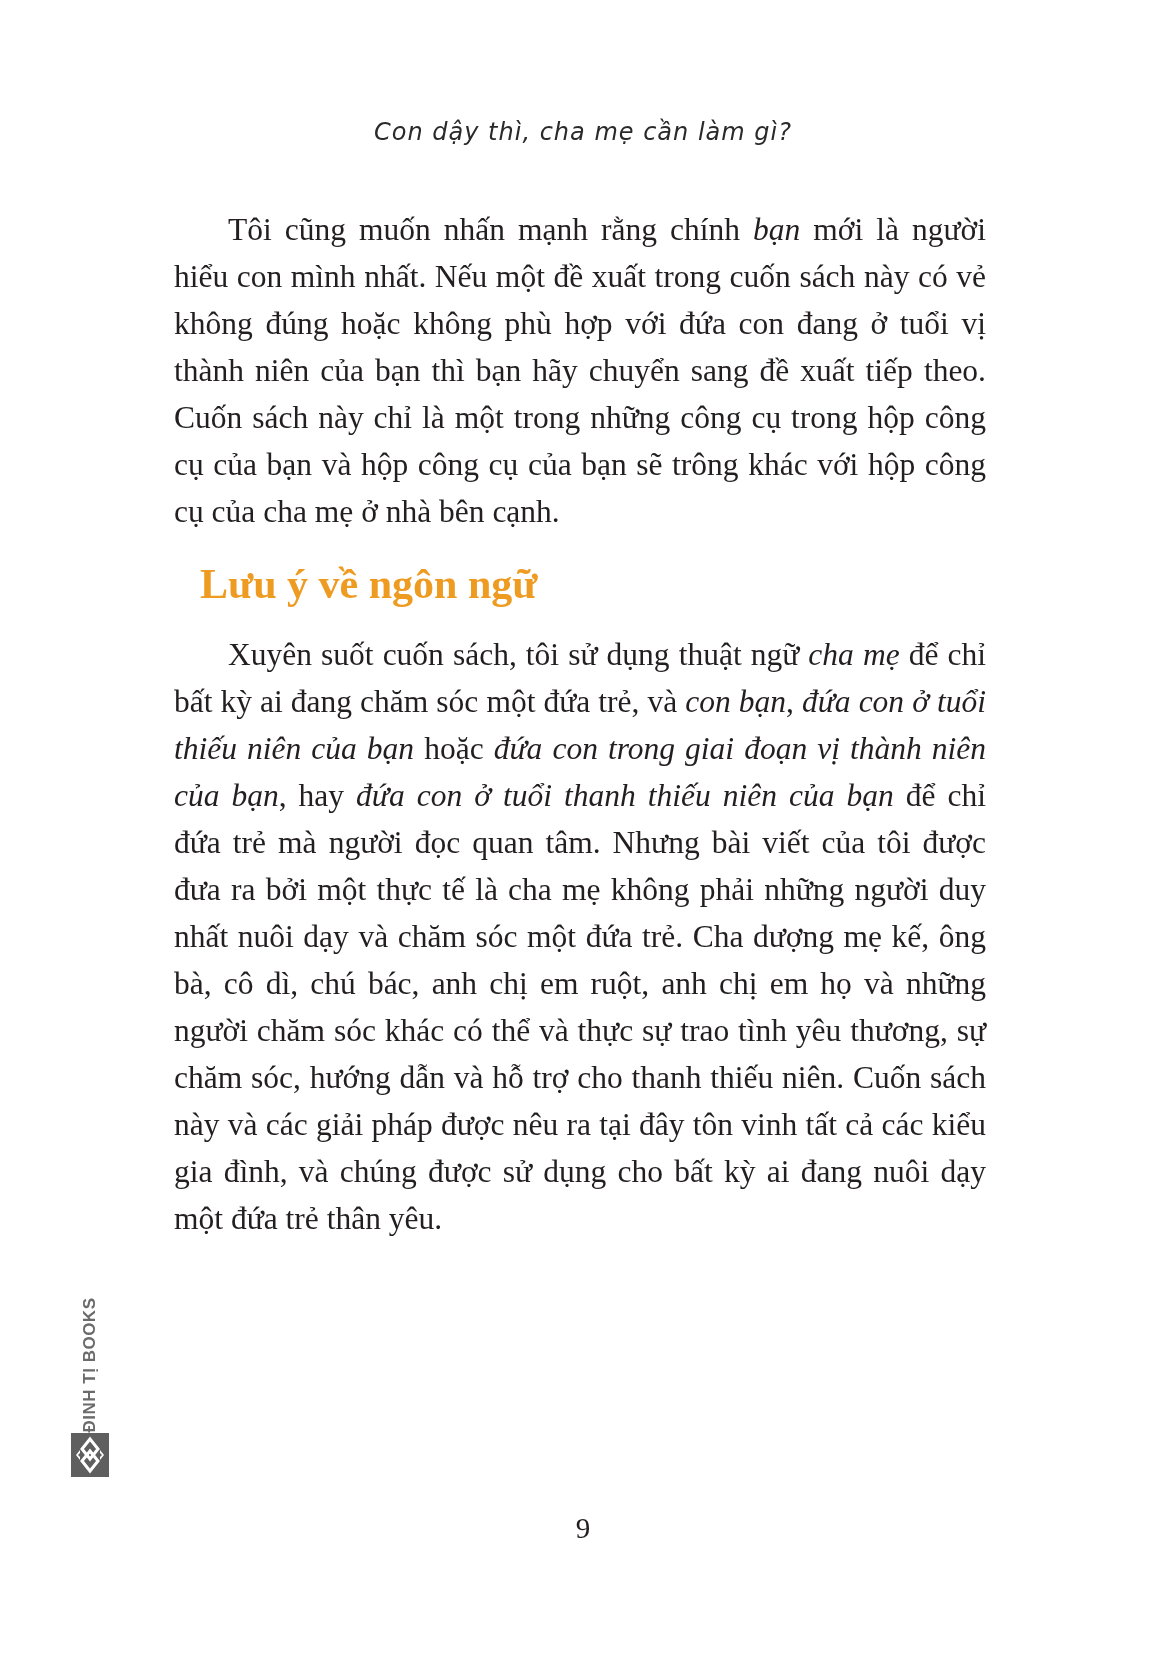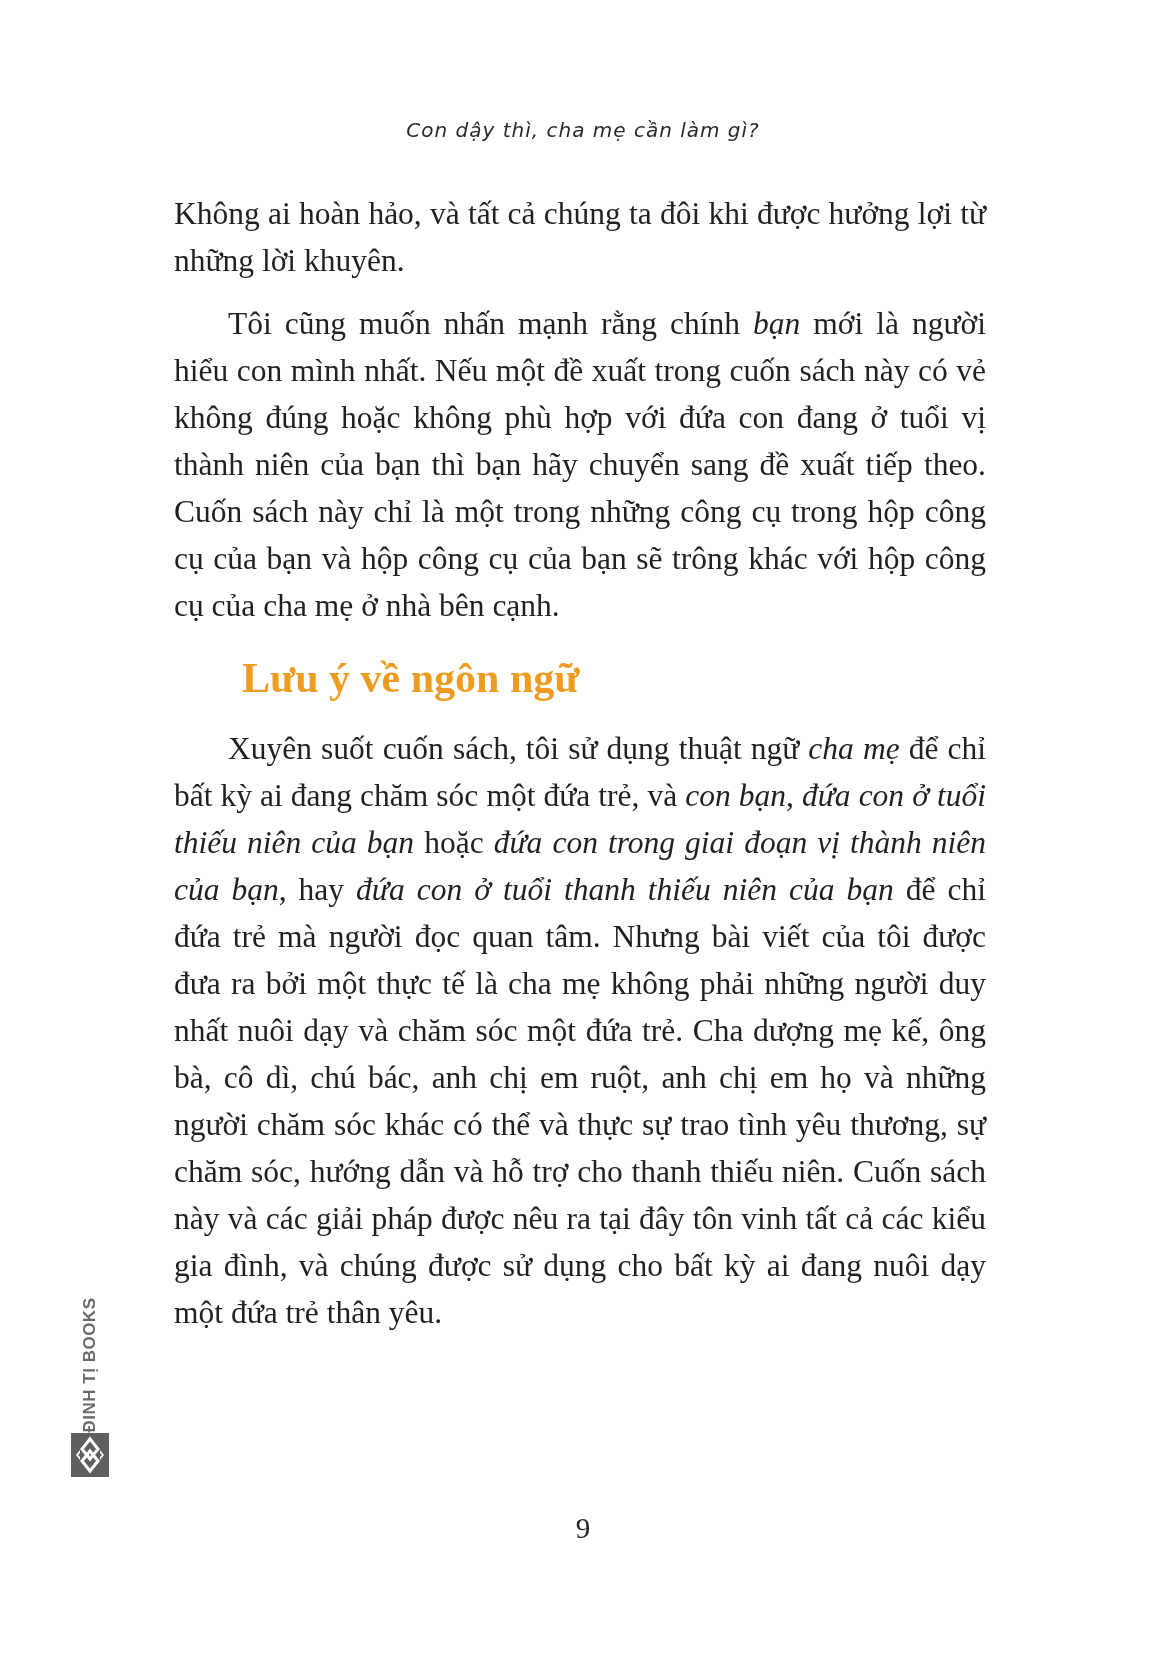--- a/index.html
+++ b/index.html
@@ -14,21 +14,21 @@
       overflow: hidden;
       color: #231f20;
     }
     .running-header {
       position: absolute;
       top: 118px;
       left: 0;
       width: 1166px;
       text-align: center;
       font-family: "DejaVu Sans", sans-serif;
-      font-size: 20px;
+      font-size: 24px;
       font-weight: 300;
       letter-spacing: 1px;
       color: #2a2a2a;
       font-style: italic;
     }
     .content {
       position: absolute;
       top: 190px;
       left: 174px;
       width: 812px;
@@ -45,21 +45,21 @@
       text-indent: 54px;
       margin-top: 16px;
     }
     .content p.first {
       text-indent: 0;
     }
     .content em {
       font-style: italic;
     }
     .section-heading {
-      margin: 18px 0 6px 68px;
+      margin: 18px 0 6px 26px;
       font-family: "Liberation Serif", "DejaVu Serif", serif;
       font-weight: bold;
       font-size: 42px;
       line-height: 62px;
       color: #ee9b22;
       text-align: left;
     }
     .page-number {
       position: absolute;
       top: 1512px;
@@ -112,21 +112,20 @@
       height: 44px;
     }
   </style>
 </head>
 <body>
 
 <div class="running-header">Con dậy thì, cha mẹ cần làm gì?</div>
 
 <div class="content">
   <div id="intro-paragraphs">
-      <p class="first"><span>Không ai hoàn hảo, và tất cả chúng ta đôi khi được hưởng lợi từ những lời khuyên.</span></p>
       <p class="indent"><span>Tôi cũng muốn nhấn mạnh rằng chính </span><em>bạn</em><span> mới là người hiểu con mình nhất. Nếu một đề xuất trong cuốn sách này có vẻ không đúng hoặc không phù hợp với đứa con đang ở tuổi vị thành niên của bạn thì bạn hãy chuyển sang đề xuất tiếp theo. Cuốn sách này chỉ là một trong những công cụ trong hộp công cụ của bạn và hộp công cụ của bạn sẽ trông khác với hộp công cụ của cha mẹ ở nhà bên cạnh.</span></p>
     </div>
   <h2 class="section-heading" style="color: rgb(238, 155, 34);">Lưu ý về ngôn ngữ</h2>
   <div id="section-paragraphs">
       <p class="indent"><span>Xuyên suốt cuốn sách, tôi sử dụng thuật ngữ </span><em>cha mẹ</em><span> để chỉ bất kỳ ai đang chăm sóc một đứa trẻ, và </span><em>con bạn</em><span>, </span><em>đứa con ở tuổi thiếu niên của bạn</em><span> hoặc </span><em>đứa con trong giai đoạn vị thành niên của bạn</em><span>, hay </span><em>đứa con ở tuổi thanh thiếu niên của bạn</em><span> để chỉ đứa trẻ mà người đọc quan tâm. Nhưng bài viết của tôi được đưa ra bởi một thực tế là cha mẹ không phải những người duy nhất nuôi dạy và chăm sóc một đứa trẻ. Cha dượng mẹ kế, ông bà, cô dì, chú bác, anh chị em ruột, anh chị em họ và những người chăm sóc khác có thể và thực sự trao tình yêu thương, sự chăm sóc, hướng dẫn và hỗ trợ cho thanh thiếu niên. Cuốn sách này và các giải pháp được nêu ra tại đây tôn vinh tất cả các kiểu gia đình, và chúng được sử dụng cho bất kỳ ai đang nuôi dạy một đứa trẻ thân yêu.</span></p>
     </div>
 </div>
 
 <div class="publisher">
   <div class="publisher-name">

